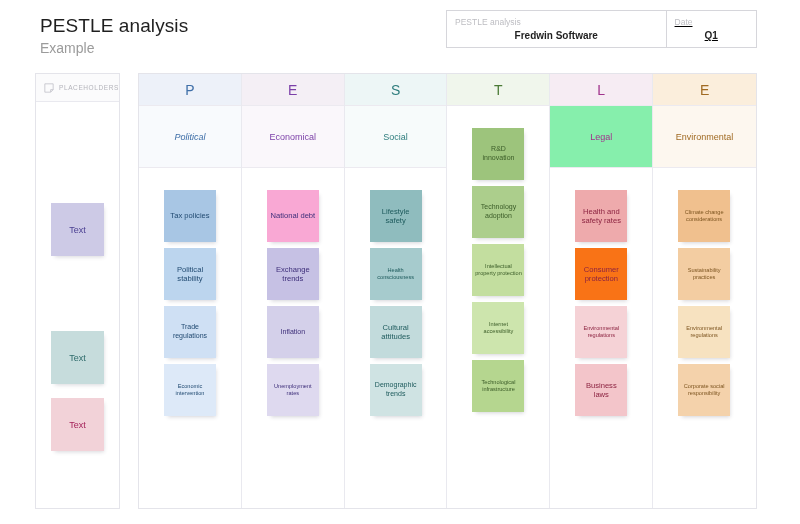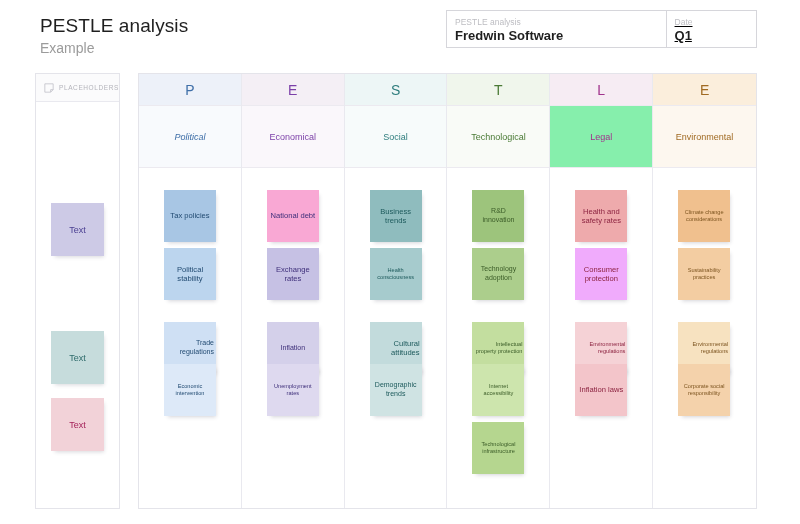--- a/index.html
+++ b/index.html
@@ -27,22 +27,22 @@
     border: 1px solid #d6d6db; background: #fff;
     display: flex;
   }
   .meta-cell { padding: 5px 8px 0 8px; overflow: hidden; }
   .meta-cell.c1 { width: 221px; border-right: 1px solid #d6d6db; }
   .meta-cell.c2 { width: 90px; text-decoration: underline; }
   .meta-label {
     font-size: 8.5px; color: #bdbdc2; line-height: 12px; white-space: nowrap;
   }
   .meta-value {
-    font-size: 13px; color: #1f1f1f; line-height: 14px;
-    font-weight: bold; white-space: nowrap; margin-top: 1px;
+    font-size: 10px; color: #1f1f1f; line-height: 14px;
+    font-weight: bold; white-space: nowrap; margin-top: 1px; text-align: center;
   }
 
   
   .sidebar {
     position: absolute; left: 35px; top: 73px;
     width: 85px; height: 436px;
     border: 1px solid #e4e4ea; background: #fff;
   }
   .sidebar-head {
     height: 28px; border-bottom: 1px solid #e9e9ef;
@@ -88,21 +88,21 @@
   .note {
     position: absolute; left: 25px;
     width: 52px; height: 52px;
     display: flex; align-items: center; justify-content: center;
     text-align: center; line-height: 1.25;
     padding: 2px;
     box-shadow: 2px 3px 4px -2px rgba(60,60,80,.22);
   }
   .note.i0 { top: 22px; }
   .note.i1 { top: 80px; }
-  .note.i2 { top: 154px; text-align: right; }
+  .note.i2 { top: 138px; }
   .note.i3 { top: 196px; }
   .note.i4 { top: 254px; }
 
   .fs-lg { font-size: 7.6px; }
   .fs-md { font-size: 7.0px; }
   .fs-sm { font-size: 5.6px; }
 </style>
 </head>
 <body>
 
@@ -167,51 +167,50 @@
         </div>
       </div>
       <div class="col">
         <div class="col-letter" style="color: rgb(123, 63, 168); background: rgb(244, 239, 245);">E</div>
         <div class="col-name" style="color: rgb(123, 63, 168); background: rgb(250, 247, 251);">Economical</div>
         <div class="col-body">
           <div class="note i0 fs-lg" style="background: #f9a8d4; color: rgb(62, 47, 122);">
             <span>National debt</span>
           </div>
           <div class="note i1 fs-lg" style="background: rgb(198, 193, 228); color: rgb(62, 47, 122);">
-            <span>Exchange rates</span>
+            <span>Exchange trends</span>
           </div>
           <div class="note i2 fs-md" style="background: rgb(212, 208, 234); color: rgb(62, 47, 122);">
             <span>Inflation</span>
           </div>
           <div class="note i3 fs-sm" style="background: rgb(222, 217, 239); color: rgb(62, 47, 122);">
             <span>Unemployment rates</span>
           </div>
         </div>
       </div>
       <div class="col">
         <div class="col-letter" style="color: rgb(46, 125, 125); background: rgb(237, 246, 246);">S</div>
         <div class="col-name" style="color: rgb(46, 125, 125); background: rgb(247, 251, 251);">Social</div>
         <div class="col-body">
           <div class="note i0 fs-lg" style="background: rgb(143, 188, 190); color: rgb(29, 90, 92);">
-            <span>Business trends</span>
+            <span>Lifestyle safety</span>
           </div>
           <div class="note i1 fs-sm" style="background: rgb(166, 203, 205); color: rgb(29, 90, 92);">
             <span>Health consciousness</span>
           </div>
           <div class="note i2 fs-lg" style="background: rgb(194, 219, 220); color: rgb(29, 90, 92);">
             <span>Cultural attitudes</span>
           </div>
           <div class="note i3 fs-md" style="background: rgb(207, 227, 227); color: rgb(29, 90, 92);">
             <span>Demographic trends</span>
           </div>
         </div>
       </div>
       <div class="col">
         <div class="col-letter" style="color: rgb(74, 122, 53); background: rgb(240, 246, 236);">T</div>
-        <div class="col-name" style="color: rgb(74, 122, 53); background: rgb(249, 251, 247);">Technological</div>
         <div class="col-body">
           <div class="note i0 fs-md" style="background: rgb(157, 196, 124); color: rgb(59, 92, 40);">
             <span>R&amp;D innovation</span>
           </div>
           <div class="note i1 fs-md" style="background: rgb(172, 206, 140); color: rgb(59, 92, 40);">
             <span>Technology adoption</span>
           </div>
           <div class="note i2 fs-sm" style="background: rgb(195, 222, 159); color: rgb(59, 92, 40);">
             <span>Intellectual property protection</span>
           </div>
@@ -223,28 +222,28 @@
           </div>
         </div>
       </div>
       <div class="col">
         <div class="col-letter" style="color: rgb(160, 51, 140); background: rgb(246, 236, 243);">L</div>
         <div class="col-name" style="color: rgb(160, 51, 140); background: #86efac;">Legal</div>
         <div class="col-body">
           <div class="note i0 fs-lg" style="background: rgb(238, 170, 172); color: rgb(140, 35, 64);">
             <span>Health and safety rates</span>
           </div>
-          <div class="note i1 fs-lg" style="background: #f0abfc; color: rgb(140, 35, 64); justify-content: center;">
+          <div class="note i1 fs-lg" style="background: #f97316; color: rgb(140, 35, 64); justify-content: center;">
             <span>Consumer protection</span>
           </div>
           <div class="note i2 fs-sm" style="background: rgb(245, 210, 214); color: rgb(140, 35, 64);">
             <span>Environmental regulations</span>
           </div>
           <div class="note i3 fs-lg" style="background: rgb(243, 197, 202); color: rgb(140, 35, 64);">
-            <span>Inflation laws</span>
+            <span>Business laws</span>
           </div>
         </div>
       </div>
       <div class="col">
         <div class="col-letter" style="color: rgb(160, 106, 34); background: rgb(251, 238, 220);">E</div>
         <div class="col-name" style="color: rgb(160, 106, 34); background: rgb(253, 247, 239);">Environmental</div>
         <div class="col-body">
           <div class="note i0 fs-sm" style="background: rgb(240, 192, 142); color: rgb(125, 85, 32);">
             <span>Climate change considerations</span>
           </div>

